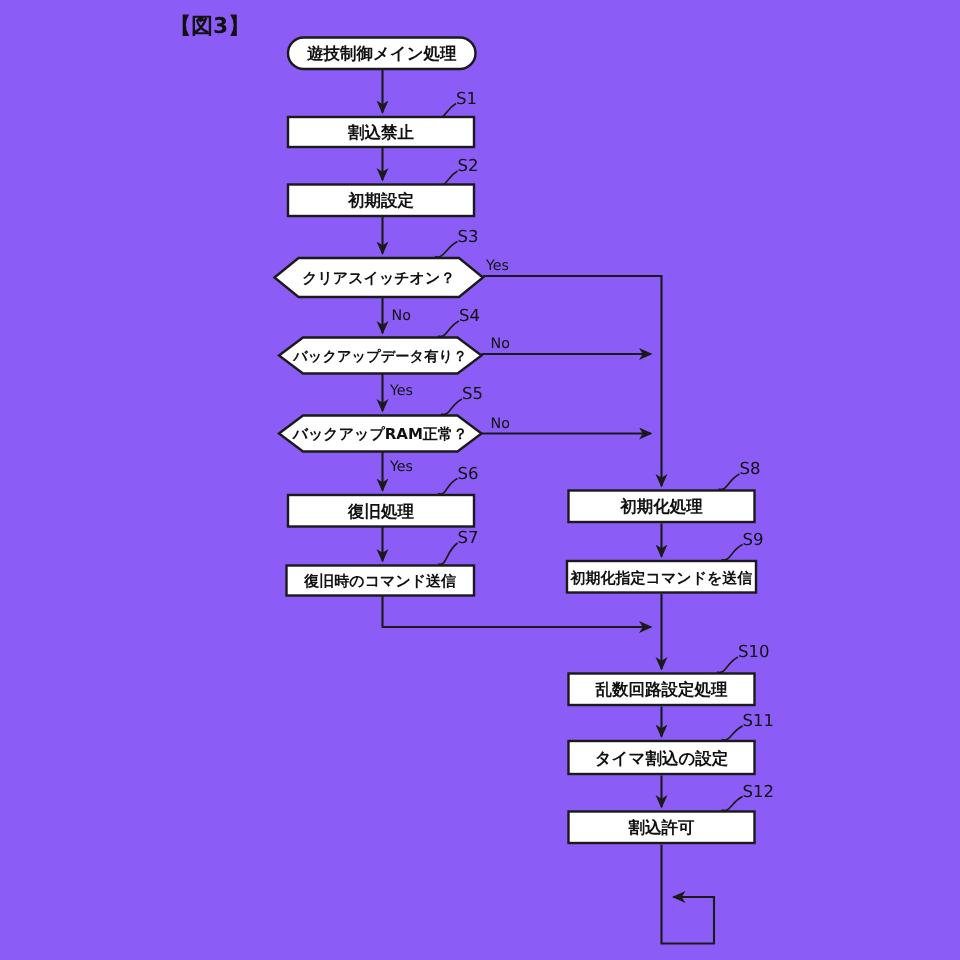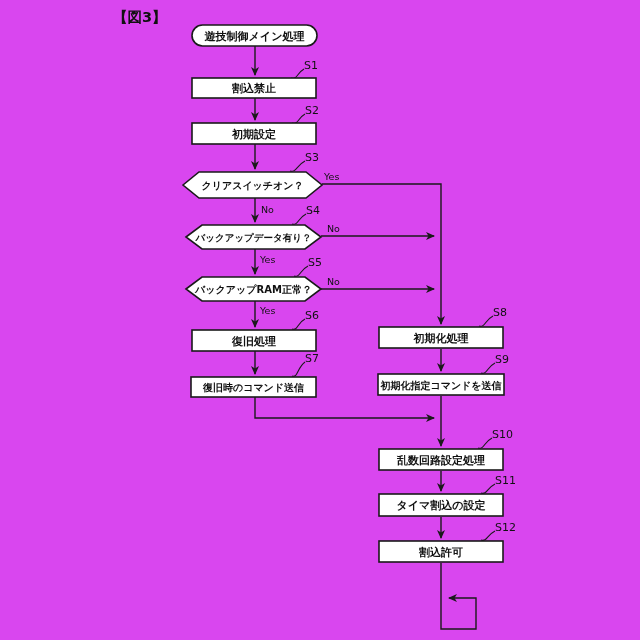--- a/index.html
+++ b/index.html
@@ -1,16 +1,16 @@
 <!DOCTYPE html>
 <html><head>
 <meta charset="utf-8">
 <style>
   html,body{margin:0;padding:0;background:#ffffff;}
-  .canvas{position:relative;width:640px;height:640px;background:#d946ef;overflow:hidden;}
+  .canvas{position:relative;width:640px;height:640px;background:#8b5cf6;overflow:hidden;}
   svg text{
     font-family:"DejaVu Sans","Liberation Sans",sans-serif;
     fill:#111111;
   }
   .fig-title{font-size:14.5px;font-weight:bold;}
   .node-text{font-size:11px;font-weight:600;text-anchor:middle;}
   .node-text.small{font-size:10px;}
   .node-text.xsmall{font-size:9.5px;}
   .step-label{font-size:11px;font-weight:400;}
   .yn-label{font-size:9.5px;font-weight:400;}

